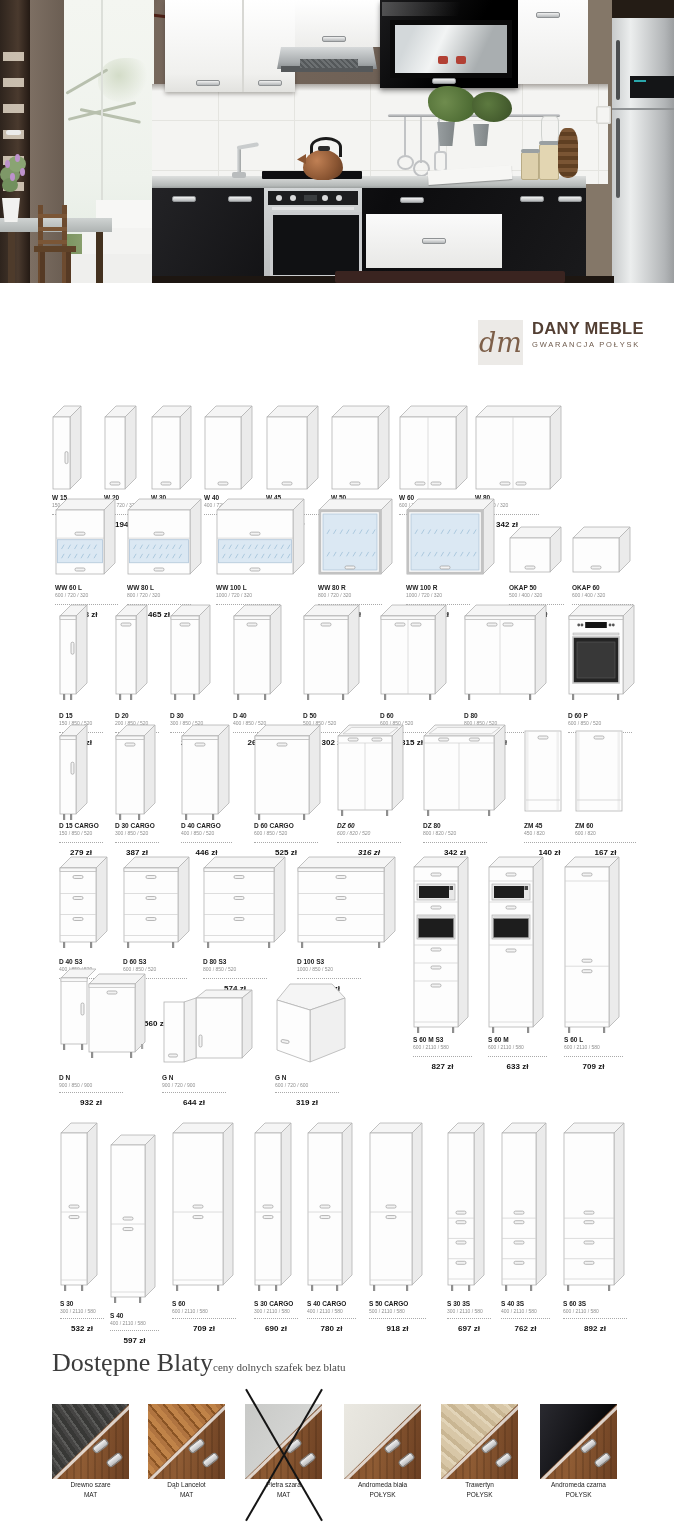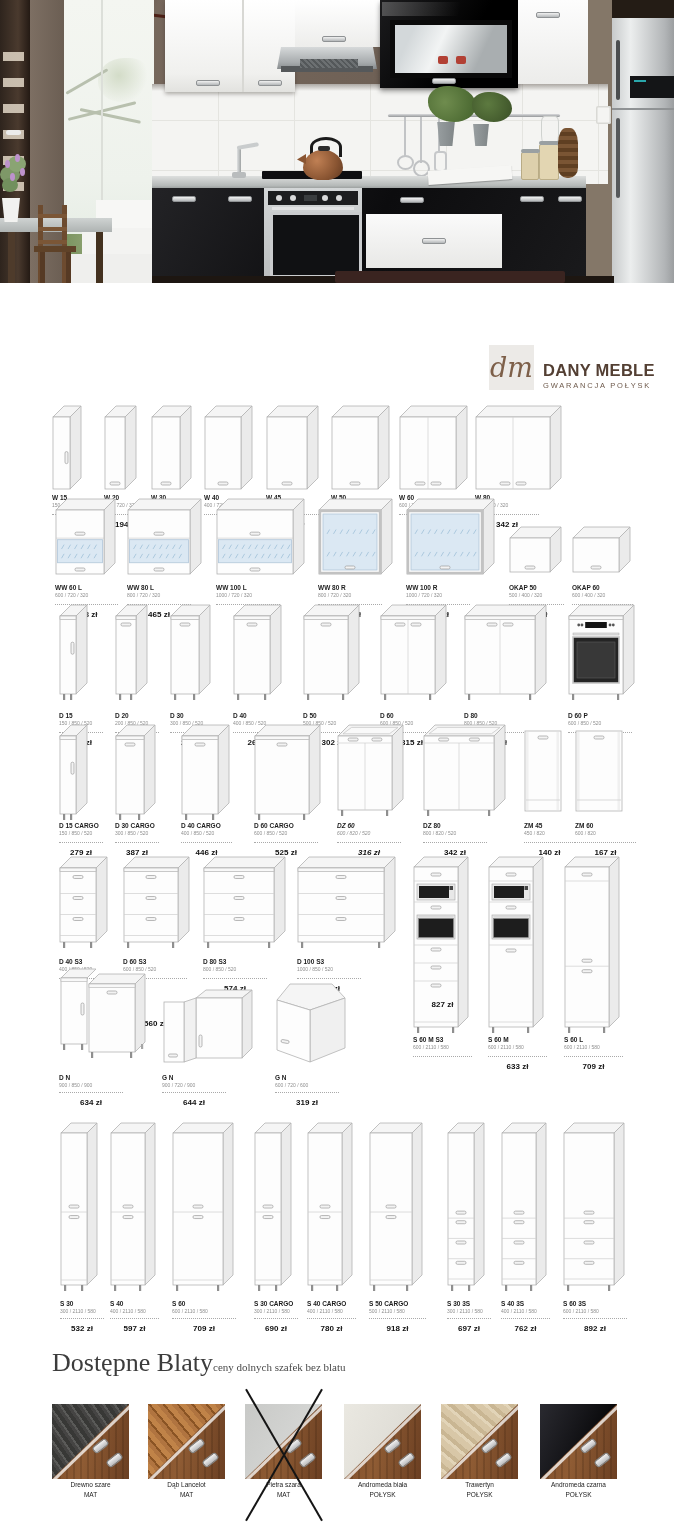--- a/index.html
+++ b/index.html
@@ -152,21 +152,21 @@
         border-radius:40% 40% 45% 45%/30% 30% 20% 20%;}
   .h-paper{left:428px;top:168px;width:84px;height:14px;background:#f6f6f4;transform:rotate(-4deg);
         box-shadow:0 1px 1px rgba(0,0,0,.25);}
   .h-floor{left:152px;top:276px;width:462px;height:7px;background:#1d1611;}
   .h-rug{left:335px;top:271px;width:230px;height:12px;background:#3a2420;border-radius:2px;}
 
   
   .titlebar{position:absolute;left:0;top:283px;width:674px;height:92px;}
   .page-title{position:absolute;left:85px;top:26px;font-size:27px;font-weight:800;
         color:#0d0d0d;letter-spacing:.2px;margin:0;}
-  .logo{position:absolute;left:489px;top:37px;display:flex;align-items:flex-end;margin-top:25px;}
+  .logo{position:absolute;left:478px;top:37px;display:flex;align-items:flex-start;}
   .monogram{width:45px;height:45px;background:#eceae7;color:#7d5f49;
         font-family:"DejaVu Serif",serif;font-style:italic;font-size:27px;
         display:flex;align-items:center;justify-content:center;}
   .logotext{margin-left:9px;}
   .brand{font-size:16.5px;font-weight:800;color:#533f33;letter-spacing:.3px;line-height:1;}
   .tagline{font-size:7.5px;color:#6e5a4c;letter-spacing:1.8px;margin-top:3px;}
 
   
   #catalog{position:absolute;left:0;top:0;width:674px;height:1528px;}
   .cell{position:absolute;}
@@ -1040,21 +1040,21 @@
             <rect x="18" y="110" width="10" height="3" rx="1.4" fill="#f3f3f3" stroke="#9c9c9c" stroke-width="0.7"></rect>
             <rect x="18" y="128" width="10" height="3" rx="1.4" fill="#f3f3f3" stroke="#9c9c9c" stroke-width="0.7"></rect>
             <line x1="1" y1="166" x2="45" y2="166" stroke="#cfcfcf" stroke-width="0.7"></line>
             <rect x="4" y="171" width="2.2" height="6" fill="#8f8f8f"></rect>
             <rect x="39" y="171" width="2.2" height="6" fill="#8f8f8f"></rect>
           </svg>
         </span>
         <div class="pname" style="top: 1036px;">S 60 M S3</div>
         <div class="pdims" style="top: 1044px;">600 / 2110 / 580</div>
         <div class="pdots" style="top: 1056px; width: 59px;"></div>
-        <div class="pprice" style="top: 1000px; width: 59px;">827 zł</div>
+        <div class="pprice" style="top: 1062px; width: 59px;">827 zł</div>
       </div>
       <div class="cell" style="left: 488px; top: 0px; width: 100px; height: 1px;">
         <span style="position: absolute; left: 0px; top: 856px;">
           <svg width="57" height="179" viewBox="0 0 57 179" xmlns="http://www.w3.org/2000/svg">
             <polygon points="1,11 11,1 55,1 45,11" fill="#f5f5f5" stroke="#b3b3b3" stroke-width="0.8"></polygon>
             <polygon points="45,11 55,1 55,161 45,171" fill="#ebebeb" stroke="#b3b3b3" stroke-width="0.8"></polygon>
             <rect x="1" y="11" width="44" height="160" fill="#fdfdfd" stroke="#b3b3b3" stroke-width="0.8"></rect>
             <line x1="1" y1="25" x2="45" y2="25" stroke="#cfcfcf" stroke-width="0.7"></line>
             <rect x="18" y="17" width="10" height="3" rx="1.4" fill="#f3f3f3" stroke="#9c9c9c" stroke-width="0.7"></rect>
             <rect x="4" y="28" width="38" height="16" fill="#e8e8e8" stroke="#b0b0b0" stroke-width="0.7"></rect>
@@ -1113,21 +1113,21 @@
             <rect x="30" y="24" width="46" height="3.5" fill="#f8f8f8" stroke="#b3b3b3" stroke-width="0.6"></rect>
             <rect x="48" y="31" width="10" height="3" rx="1.4" fill="#f3f3f3" stroke="#9c9c9c" stroke-width="0.7"></rect>
             <rect x="32" y="92" width="2.2" height="6" fill="#8f8f8f"></rect>
             <rect x="71" y="92" width="2.2" height="6" fill="#8f8f8f"></rect>
             <rect x="82" y="84" width="2.2" height="5" fill="#a5a5a5"></rect>
           </svg>
         </span>
         <div class="pname" style="top: 1074px;">D N</div>
         <div class="pdims" style="top: 1082px;">900 / 850 / 900</div>
         <div class="pdots" style="top: 1092px; width: 64px;"></div>
-        <div class="pprice" style="top: 1098px; width: 64px;">634 zł</div>
+        <div class="pprice" style="top: 1098px; width: 64px;">932 zł</div>
       </div>
       <div class="cell" style="left: 162px; top: 0px; width: 100px; height: 1px;">
         <span style="position: absolute; left: 0px; top: 988px;">
           <svg width="96" height="78" viewBox="0 0 96 78" xmlns="http://www.w3.org/2000/svg">
             <polygon points="34,10 44,2 90,2 80,10" fill="#f5f5f5" stroke="#b3b3b3" stroke-width="0.8"></polygon>
             <polygon points="80,10 90,2 90,60 80,70" fill="#ebebeb" stroke="#b3b3b3" stroke-width="0.8"></polygon>
             <rect x="34" y="10" width="46" height="60" fill="#fdfdfd" stroke="#b3b3b3" stroke-width="0.8"></rect>
             <polygon points="22,14 34,10 34,70 22,74" fill="#f1f1f1" stroke="#b3b3b3" stroke-width="0.8"></polygon>
             <rect x="2" y="14" width="20" height="60" fill="#fdfdfd" stroke="#b3b3b3" stroke-width="0.8"></rect>
             <rect x="6.5" y="66" width="9" height="3" rx="1.4" fill="#f3f3f3" stroke="#9c9c9c" stroke-width="0.7"></rect>
@@ -1167,21 +1167,21 @@
             <line x1="1" y1="158" x2="27" y2="158" stroke="#cfcfcf" stroke-width="0.7"></line>
             <rect x="4" y="163" width="2.2" height="6" fill="#8f8f8f"></rect>
             <rect x="21" y="163" width="2.2" height="6" fill="#8f8f8f"></rect>
           </svg>
         </span>
         <div class="pname" style="top: 1300px;">S 30</div>
         <div class="pdims" style="top: 1308px;">300 / 2110 / 580</div>
         <div class="pdots" style="top: 1318px; width: 44px;"></div>
         <div class="pprice" style="top: 1324px; width: 44px;">532 zł</div>
       </div>
-      <div class="cell" style="left: 110px; top: 0px; width: 100px; height: 1px;">
+      <div class="cell" style="left: 110px; top: 12px; width: 100px; height: 1px;">
         <span style="position: absolute; left: 0px; top: 1122px;">
           <svg width="47" height="171" viewBox="0 0 47 171" xmlns="http://www.w3.org/2000/svg">
             <polygon points="1,11 11,1 45,1 35,11" fill="#f5f5f5" stroke="#b3b3b3" stroke-width="0.8"></polygon>
             <polygon points="35,11 45,1 45,153 35,163" fill="#ebebeb" stroke="#b3b3b3" stroke-width="0.8"></polygon>
             <rect x="1" y="11" width="34" height="152" fill="#fdfdfd" stroke="#b3b3b3" stroke-width="0.8"></rect>
             <line x1="1" y1="90.04" x2="35" y2="90.04" stroke="#cfcfcf" stroke-width="0.7"></line>
             <rect x="13" y="83.04" width="10" height="3" rx="1.4" fill="#f3f3f3" stroke="#9c9c9c" stroke-width="0.7"></rect>
             <rect x="13" y="93.54" width="10" height="3" rx="1.4" fill="#f3f3f3" stroke="#9c9c9c" stroke-width="0.7"></rect>
             <line x1="1" y1="158" x2="35" y2="158" stroke="#cfcfcf" stroke-width="0.7"></line>
             <rect x="4" y="163" width="2.2" height="6" fill="#8f8f8f"></rect>

